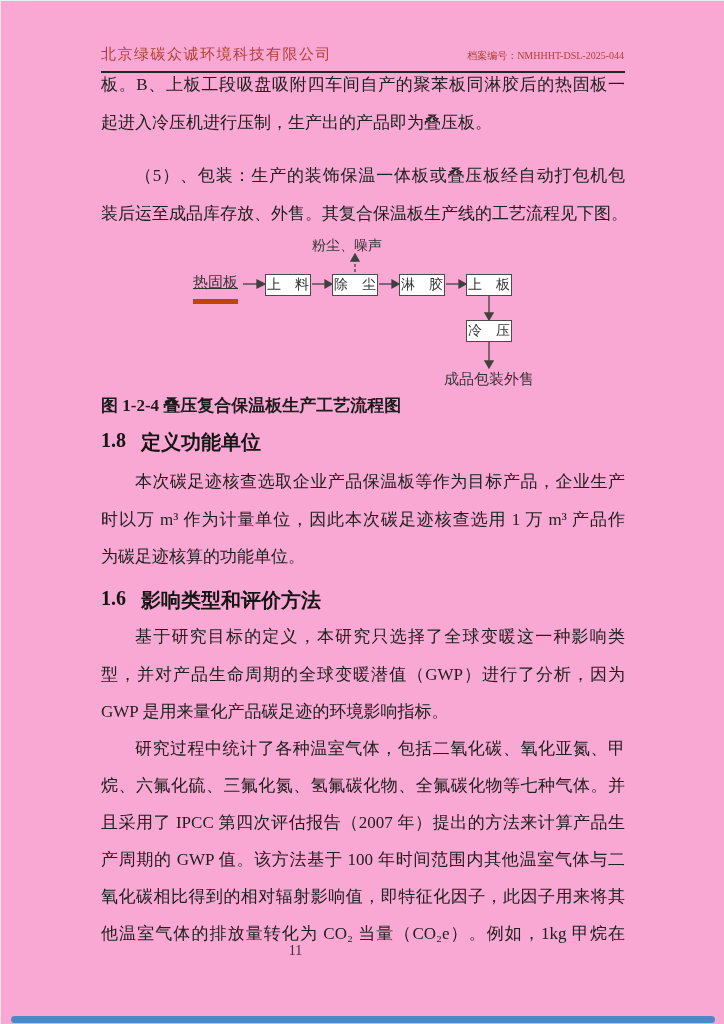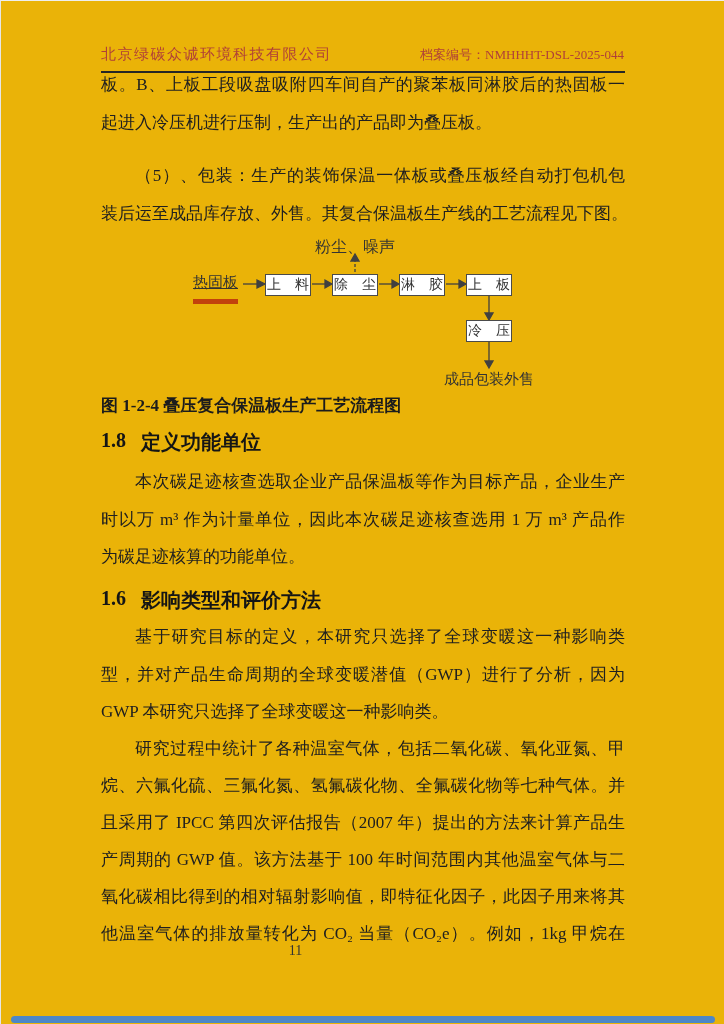--- a/index.html
+++ b/index.html
@@ -1,41 +1,41 @@
 <!DOCTYPE html>
 <html><head>
 <meta charset="utf-8">
 <style>
   html,body{margin:0;padding:0;background:#ffffff;}
   .page{
-    position:relative;width:724px;height:1024px;background:#eab308;overflow:hidden;
+    position:relative;width:724px;height:1024px;background:#f9a8d4;overflow:hidden;
     font-family:"Liberation Serif","DejaVu Serif",serif;color:#202020;
     border-left:1px solid #e6e6e6;border-top:1px solid #eeeeee;box-sizing:border-box;
   }
   
   .hdr{position:absolute;top:44px;left:100px;right:100px;display:flex;justify-content:space-between;align-items:baseline;}
   .hdr .company{font-size:15px;color:#b04038;letter-spacing:1.5px;}
-  .hdr .docnum{font-size:13px;color:#b04038;}
+  .hdr .docnum{font-size:10px;color:#b04038;}
   .hdr-rule{position:absolute;top:70px;left:100px;right:99px;border-top:2px solid #262626;height:0;}
   
   .tblock{position:absolute;left:100px;width:524px;}
   .line{font-size:17px;line-height:38px;height:38px;white-space:nowrap;
         text-align:justify;text-align-last:justify;overflow:hidden;}
   .line.noj{text-align-last:left;}
   .line.ind{text-indent:2em;}
   .lh375 .line{line-height:37.5px;height:37.5px;}
   .lh37 .line{line-height:37px;height:37px;}
   
   .figure{position:absolute;top:232px;left:100px;width:524px;height:160px;}
   .figure svg{position:absolute;top:0;left:0;}
   .fbox{position:absolute;width:46px;height:22px;border:1px solid #4a4a4a;box-sizing:border-box;
         display:flex;align-items:center;justify-content:center;font-size:14px;color:#333;background:#fff;}
   .flabel{position:absolute;font-size:15px;color:#333;}
   .input-label{top:40px;left:92px;border-bottom:5px solid #c2410c;padding-bottom:7px;text-decoration:underline;}
-  .emission-label{top:4px;left:204px;width:100px;text-align:center;font-size:16px;}
+  .emission-label{top:4px;left:196px;width:100px;text-align:center;font-size:14px;}
   .output-label{top:137px;left:318px;width:140px;text-align:center;}
   .fb1{top:41px;left:164px;} .fb2{top:41px;left:231px;} .fb3{top:41px;left:298px;}
   .fb4{top:41px;left:365px;} .fb5{top:87px;left:365px;}
   .caption{position:absolute;top:393px;left:100px;width:524px;text-align:left;
            font-weight:bold;font-size:17px;color:#1c1c1c;}
   
   .h2{position:absolute;left:100px;display:flex;gap:15px;font-weight:bold;font-size:20px;color:#151515;}
   .h15{top:428px;} .h16{top:586px;}
   
   .pagenum{position:absolute;top:942px;left:0;width:589px;text-align:center;font-size:14px;color:#333;}
@@ -103,21 +103,21 @@
     <div class="line noj">为碳足迹核算的功能单位。</div>
   </div>
 
   <div class="h2 h16">
     <span>1.6</span>
     <span>影响类型和评价方法</span>
   </div>
   <div class="tblock lh375" style="top:617px;">
     <div class="line ind">基于研究目标的定义，本研究只选择了全球变暖这一种影响类</div>
     <div class="line">型，并对产品生命周期的全球变暖潜值（GWP）进行了分析，因为</div>
-    <div class="line noj">GWP 本研究只选择了全球变暖这一种影响类。</div>
+    <div class="line noj">GWP 是用来量化产品碳足迹的环境影响指标。</div>
   </div>
   <div class="tblock lh37" style="top:729px;">
     <div class="line ind">研究过程中统计了各种温室气体，包括二氧化碳、氧化亚氮、甲</div>
     <div class="line">烷、六氟化硫、三氟化氮、氢氟碳化物、全氟碳化物等七种气体。并</div>
     <div class="line">且采用了 IPCC 第四次评估报告（2007 年）提出的方法来计算产品生</div>
     <div class="line">产周期的 GWP 值。该方法基于 100 年时间范围内其他温室气体与二</div>
     <div class="line">氧化碳相比得到的相对辐射影响值，即特征化因子，此因子用来将其</div>
     <div class="line">他温室气体的排放量转化为 CO₂ 当量（CO₂e）。例如，1kg 甲烷在</div>
   </div>
 

